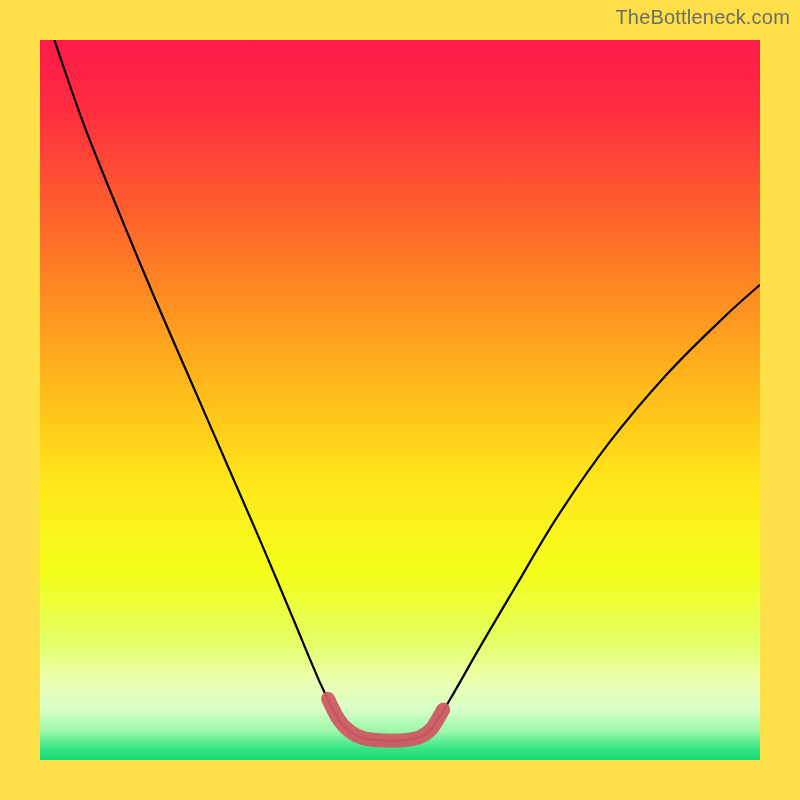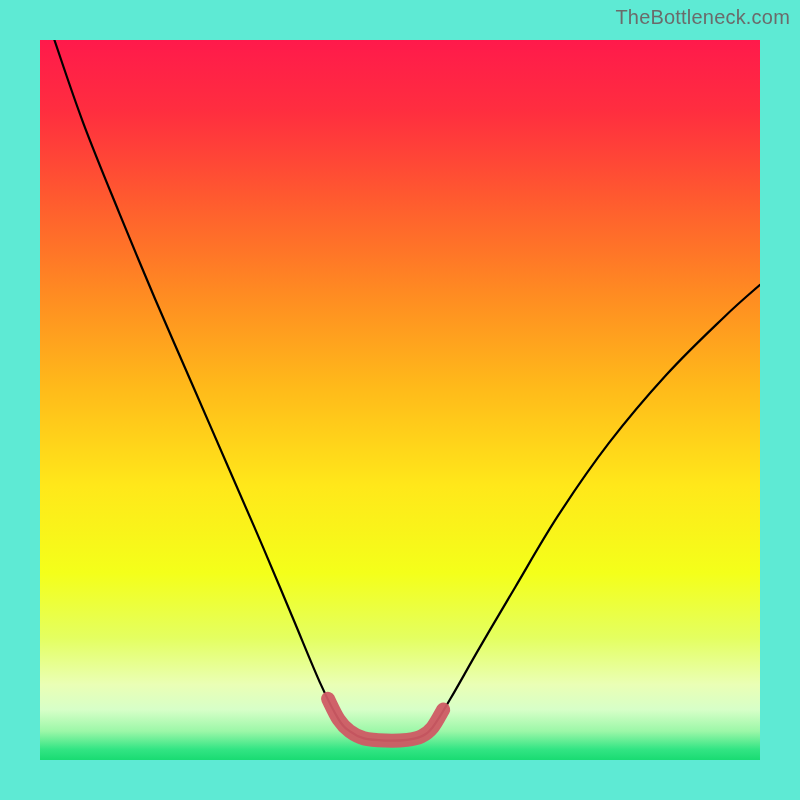--- a/index.html
+++ b/index.html
@@ -10,21 +10,21 @@
     overflow: hidden;
     background: #000;
     font-family: Arial, Helvetica, sans-serif;
   }
   .frame {
     position: absolute;
     left: 0;
     top: 0;
     width: 800px;
     height: 800px;
-    background: #5eead4;
+    background: #fde047;
   }
   .plot-area {
     position: absolute;
     left: 40px;
     top: 40px;
     width: 720px;
     height: 720px;
     overflow: hidden;
   }
   .plot-svg {

